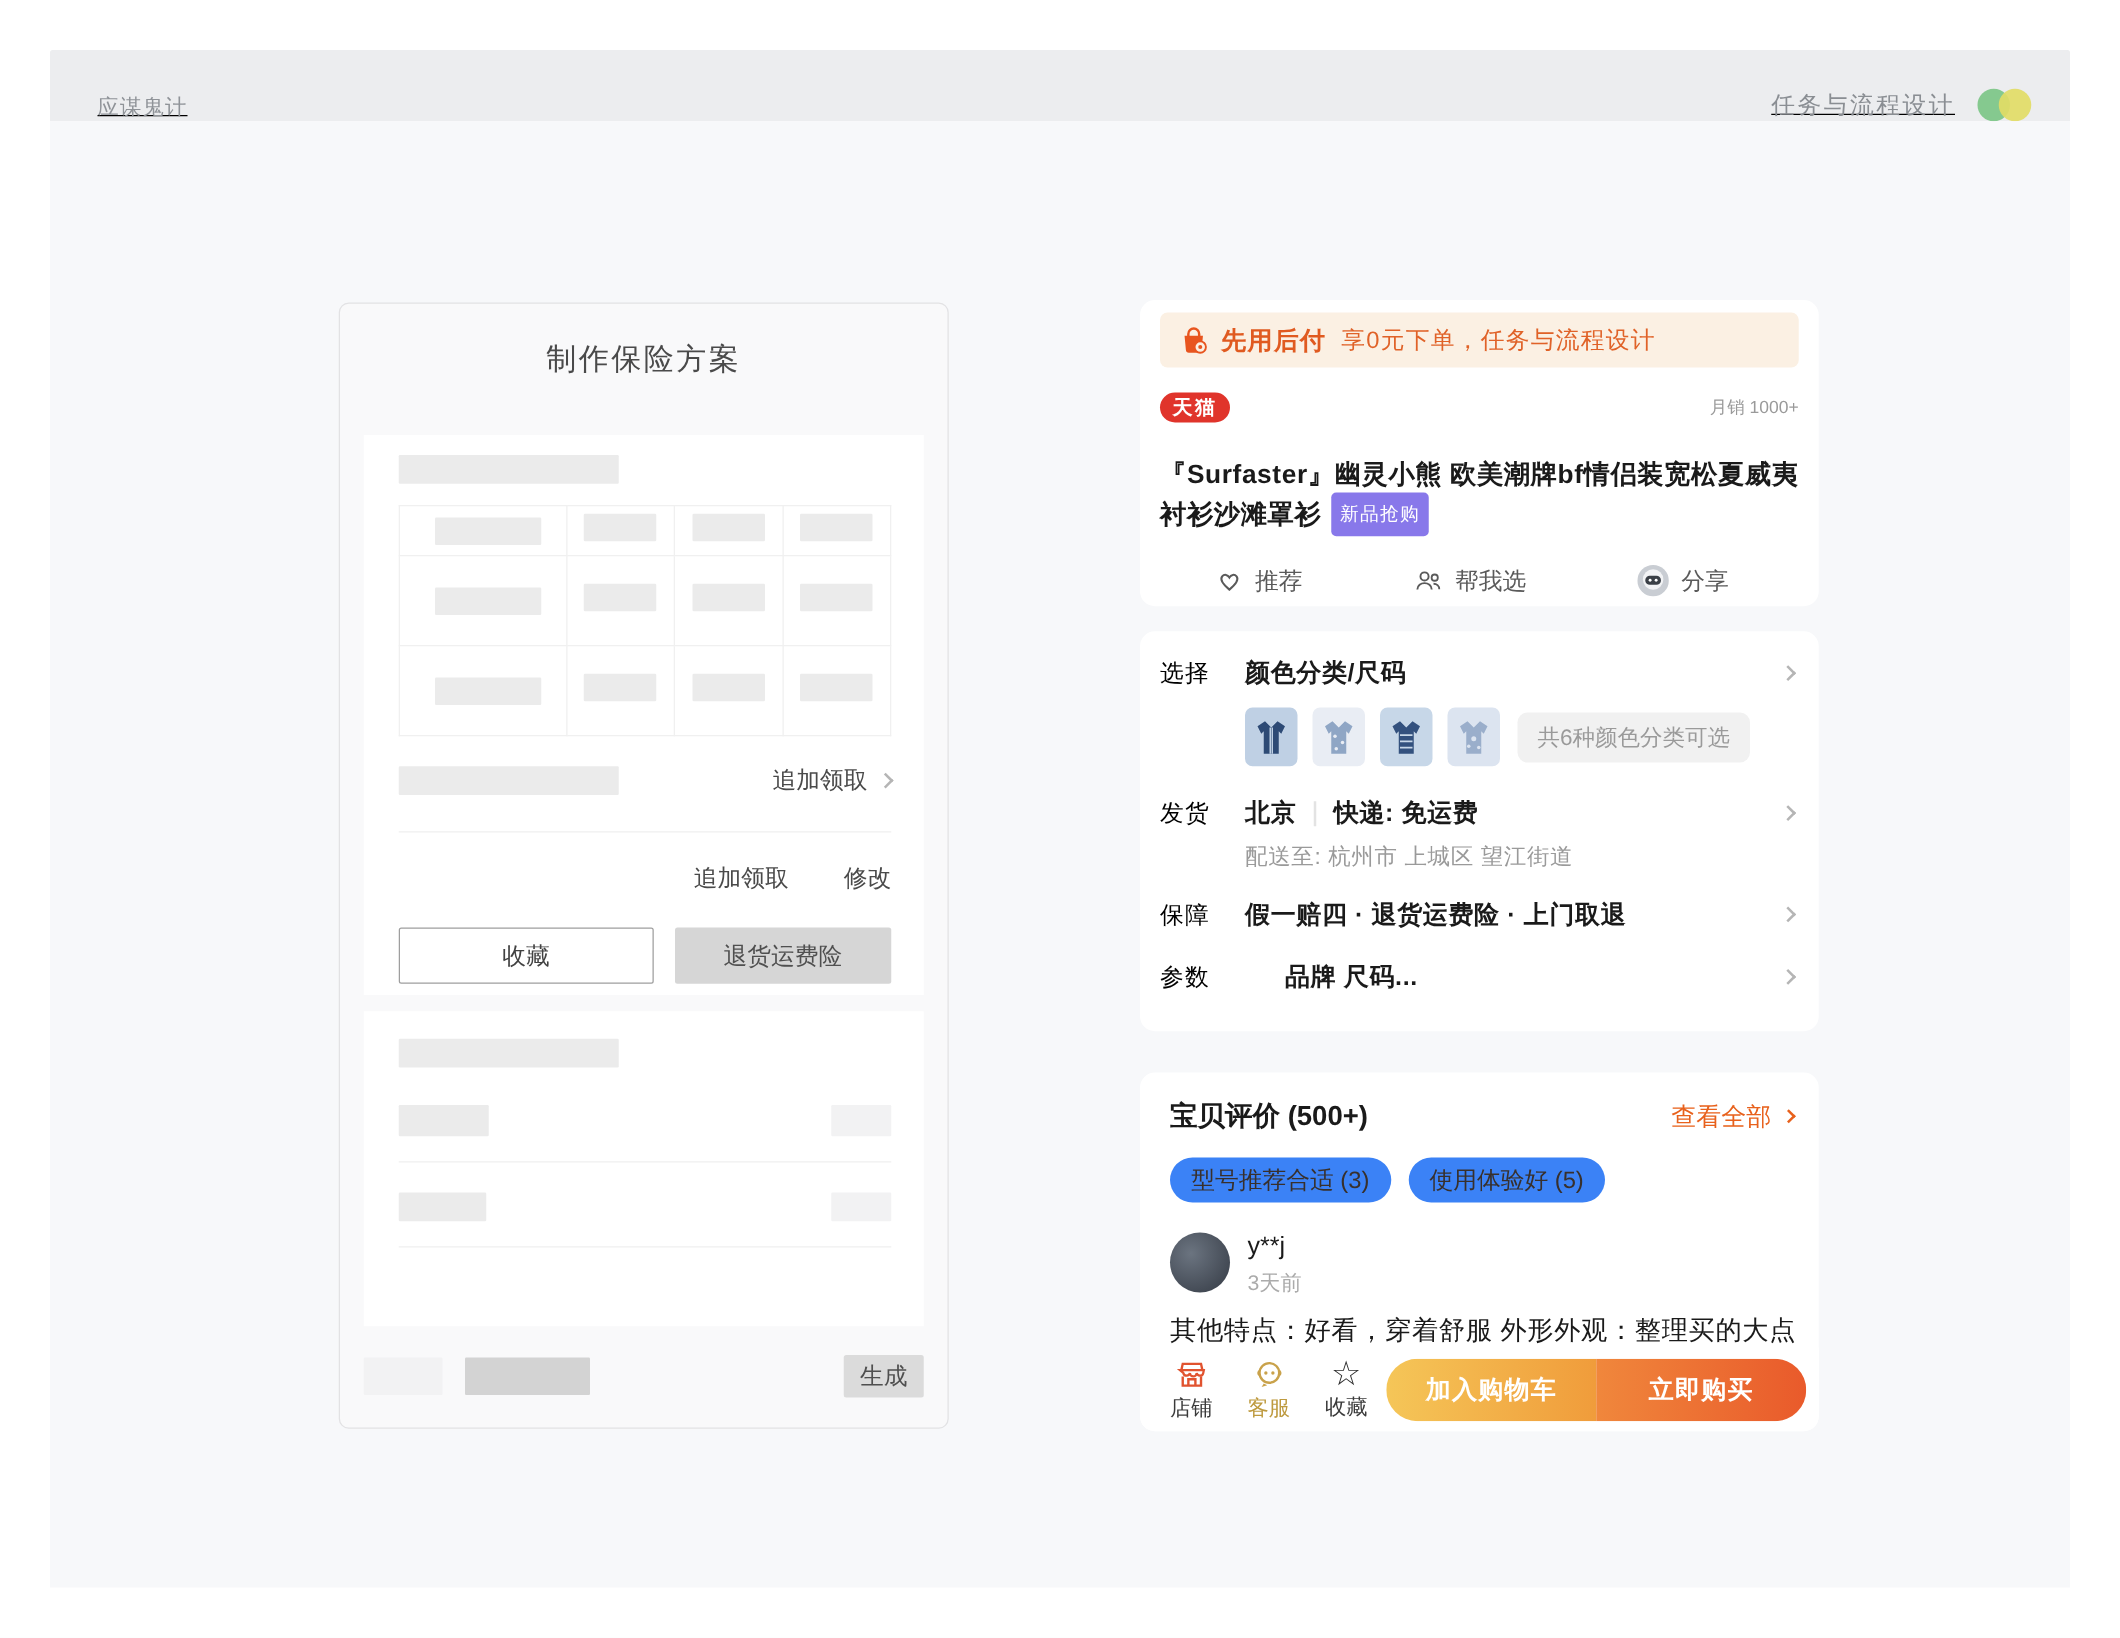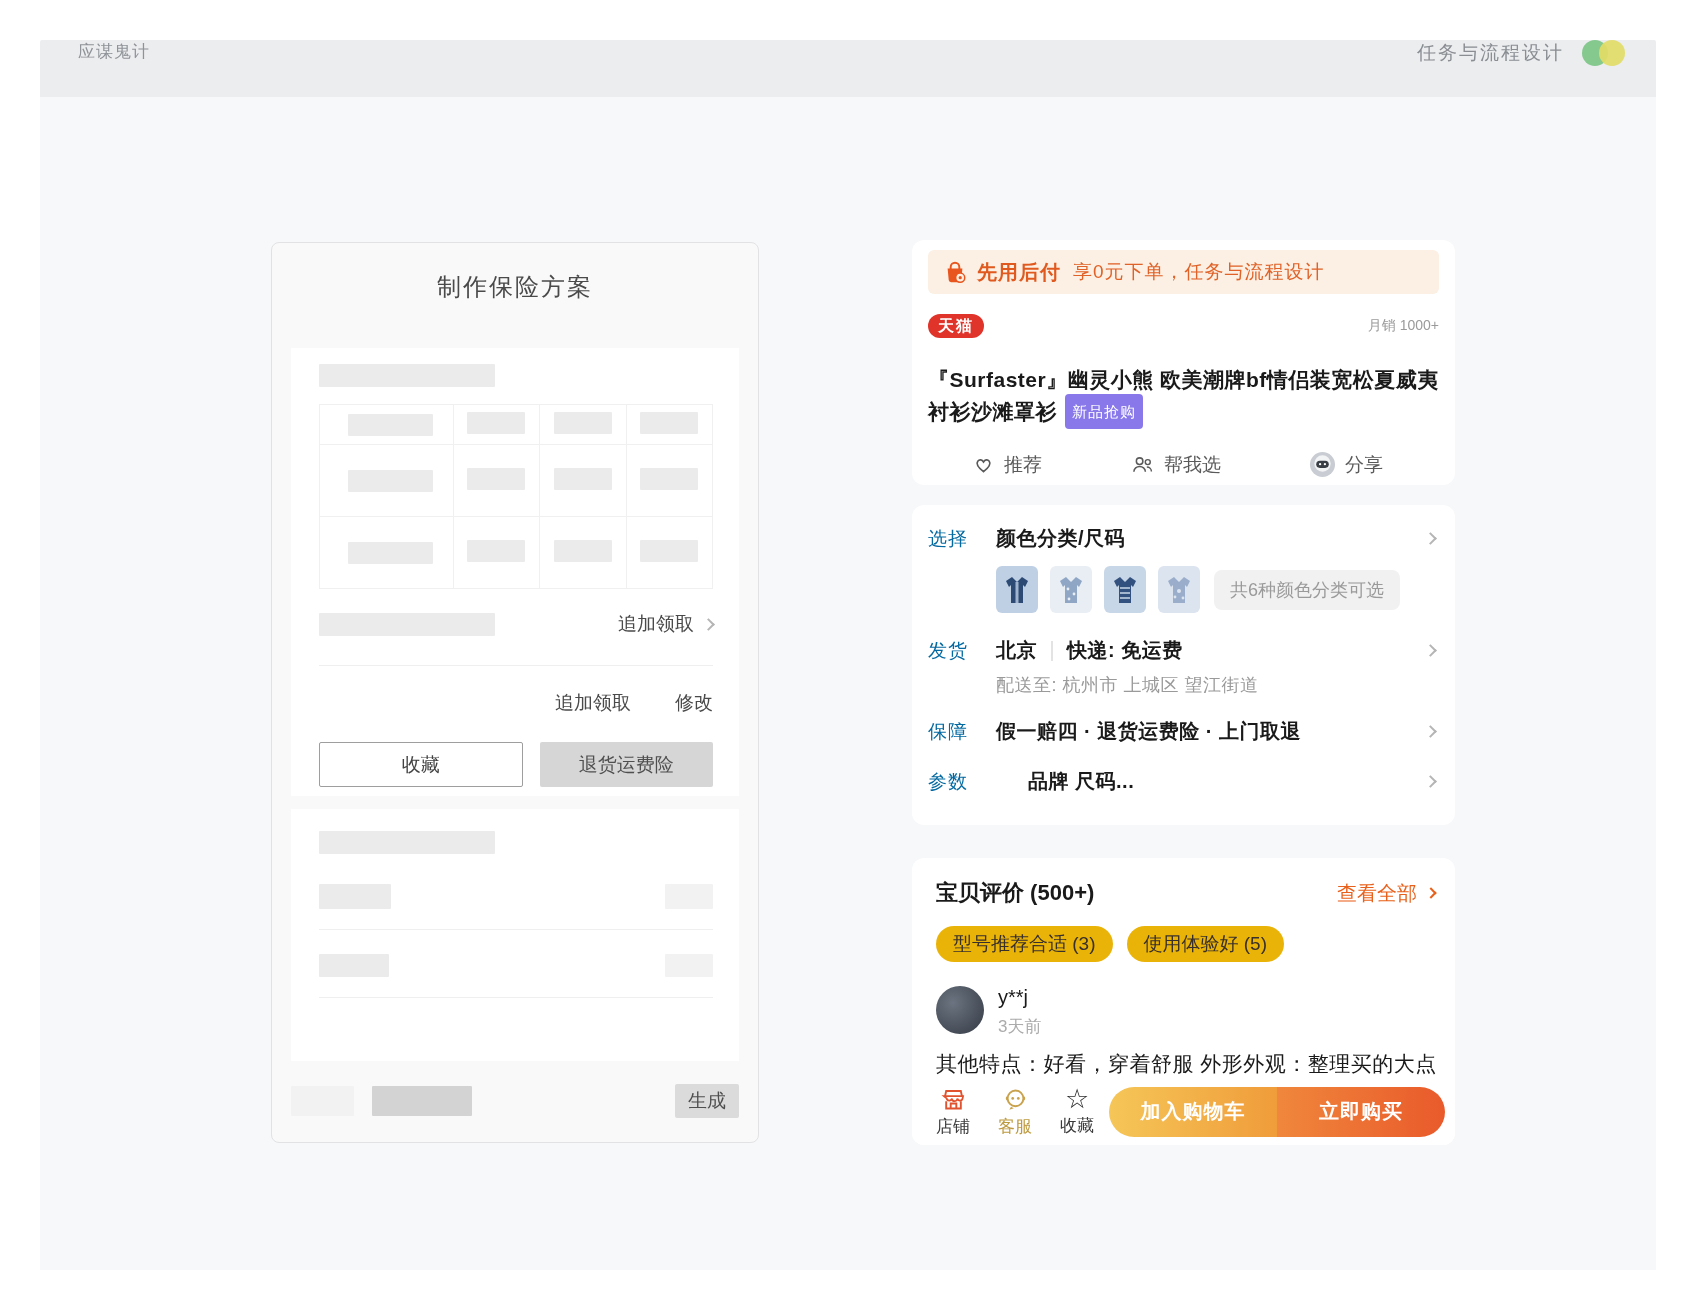--- a/index.html
+++ b/index.html
@@ -2,21 +2,21 @@
 <html><head>
 <meta charset="utf-8">
 <style>
   * { margin:0; padding:0; box-sizing:border-box; }
   html,body { background:#ffffff; }
   body { font-family:"Liberation Sans","DejaVu Sans",sans-serif; }
   .page { position:relative; width:1696px; height:1310px; background:#ffffff; overflow:hidden; }
 
   
   .topbar { position:absolute; left:40px; top:40px; width:1616px; height:57px;
-    background:#ECEDEF; display:flex; align-items:flex-start; border-radius:2px 2px 0 0; }
+    background:#ECEDEF; display:flex; align-items:flex-end; border-radius:2px 2px 0 0;text-decoration:underline; }
   .topbar .app-title { margin-left:38px; font-size:17px; color:#8F9398; letter-spacing:1px; }
   .topbar .right { margin-left:auto; display:flex; align-items:center; margin-right:30px; }
   .topbar .mode-title { font-size:19px; color:#8A8E93; letter-spacing:2px; margin-right:18px; }
   .toggle-dots { position:relative; width:44px; height:26px; }
   .toggle-dots .dot { position:absolute; width:26px; height:26px; border-radius:50%; top:0; }
   .toggle-dots .green { left:0; }
   .toggle-dots .yellow { left:17px; opacity:.92; }
 
   .body-area { position:absolute; left:40px; top:97px; width:1616px; height:1173px; background:#F7F8FA; }
 
@@ -66,37 +66,37 @@
     color:#ffffff; font-size:16px; font-weight:bold; display:flex; align-items:center; justify-content:center; letter-spacing:2px; }
   .monthly { margin-left:auto; font-size:14px; color:#9A9A9A; }
   .prod-title { margin-top:27px; font-size:21px; font-weight:bold; color:#1A1A1A; line-height:29px; letter-spacing:.5px; }
   .new-badge { display:inline-block; background:#8878EA; color:#ffffff; font-size:15px; font-weight:normal;
     padding:3px 7px; border-radius:4px; margin-left:8px; vertical-align:2px; letter-spacing:1px; }
   .actions-row { display:flex; justify-content:space-between; align-items:center; margin-top:22px; padding:0 56px 0 44px; }
   .action-item { display:flex; align-items:center; gap:9px; font-size:19px; color:#5A5A5A; }
 
   .card-2 { top:505px; height:320px; padding:20px 14px 0 16px; }
   .info-row { display:flex; align-items:center; }
-  .info-label { width:52px; flex:none; font-size:19px; color:#0369a1; margin-right:16px; letter-spacing:1px; }
+  .info-label { width:52px; flex:none; font-size:19px; color:#000000; margin-right:16px; letter-spacing:1px; }
   .info-value { font-size:20px; font-weight:bold; color:#1A1A1A; letter-spacing:.5px; }
   .row-chev { margin-left:auto; margin-right:6px; }
   .thumbs-row { display:flex; align-items:center; margin:14px 0 0 68px; }
   .thumb { width:42px; height:47px; border-radius:6px; margin-right:12px; display:flex; align-items:center; justify-content:center; }
   .sku-more { height:40px; background:#F1F1F1; border-radius:8px; display:flex; align-items:center;
     padding:0 16px; font-size:18px; color:#9A9A9A; margin-left:2px; }
   .vdiv { width:2px; height:20px; background:#E3E3E3; margin:0 14px; }
   .ship-addr { margin:9px 0 0 68px; font-size:18px; color:#9A9A9A; letter-spacing:.5px; }
   .mt24 { margin-top:24px; } .mt21 { margin-top:21px; } .mt23 { margin-top:23px;gap:32px; }
 
   .card-3 { top:858px; height:287px; padding:20px 20px 0 24px; overflow:hidden; }
   .rev-head { display:flex; align-items:center; }
   .rev-title { font-size:22px; font-weight:bold; color:#1A1A1A; }
   .view-all { margin-left:auto; display:flex; align-items:center; font-size:20px; color:#E8611C; }
   .tag-row { display:flex; gap:14px; margin-top:18px; }
-  .tag-pill { height:36px; background:#eab308; border-radius:18px; display:flex; align-items:center;
+  .tag-pill { height:36px; background:#3b82f6; border-radius:18px; display:flex; align-items:center;
     padding:0 17px; font-size:19px; color:#38302C; }
   .review-item { display:flex; margin-top:24px; }
   .avatar { width:48px; height:48px; border-radius:50%; flex:none;
     background:radial-gradient(circle at 35% 35%, #6B7480, #343A44); }
   .rev-meta { margin-left:14px; }
   .rev-user { font-size:20px; color:#1A1A1A; }
   .rev-time { font-size:17px; color:#ABABAB; margin-top:6px; }
   .rev-text { margin-top:12px; font-size:21px; color:#1A1A1A; letter-spacing:.5px; white-space:nowrap; }
 
   .bottom-bar { position:absolute; left:912px; top:1078px; width:543px; height:67px; background:#ffffff;

